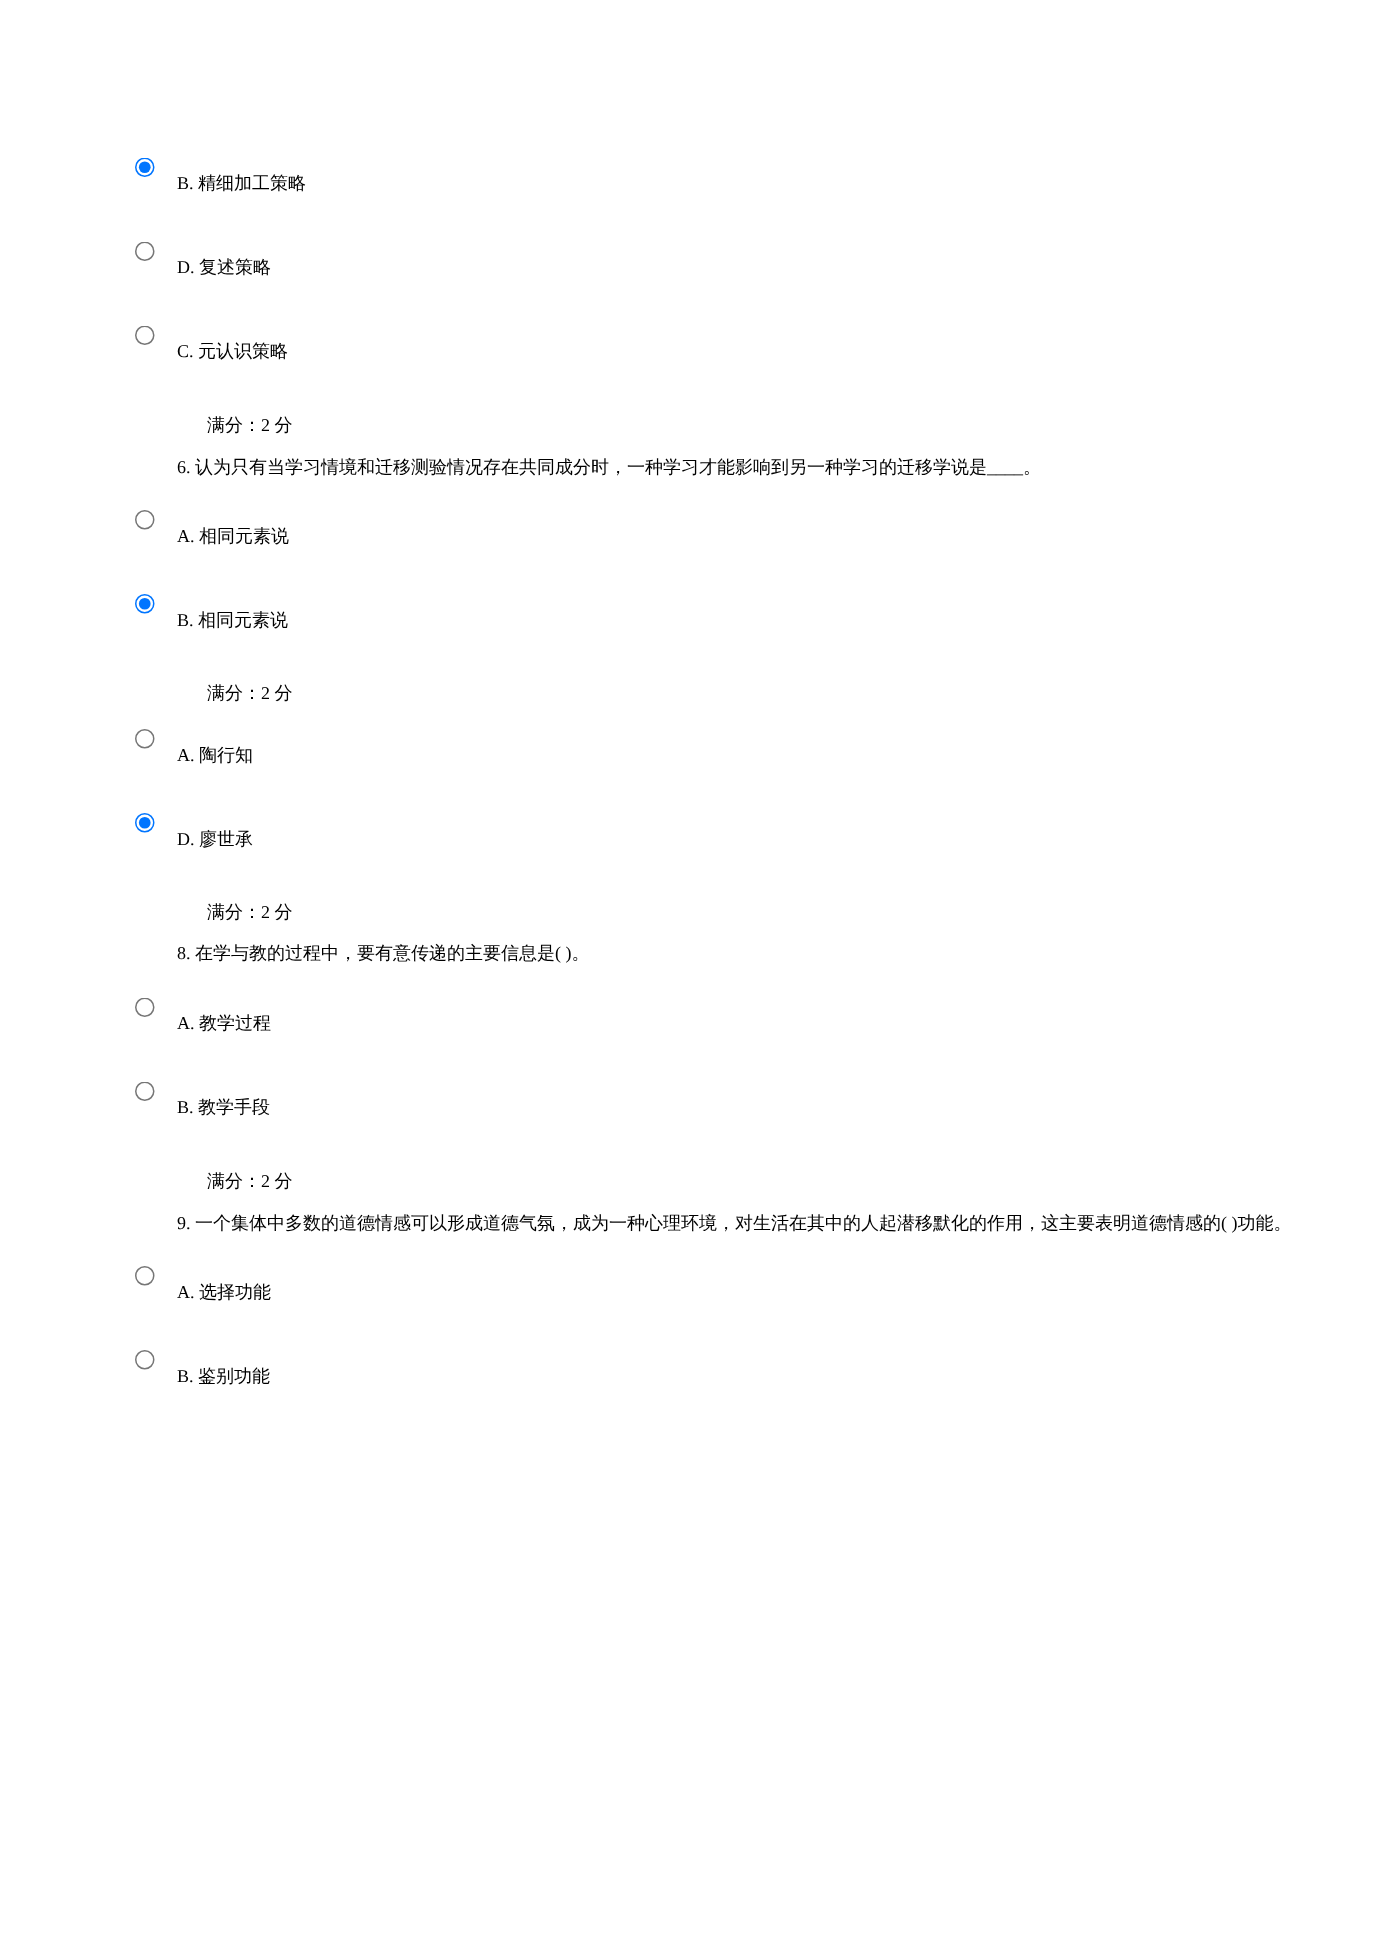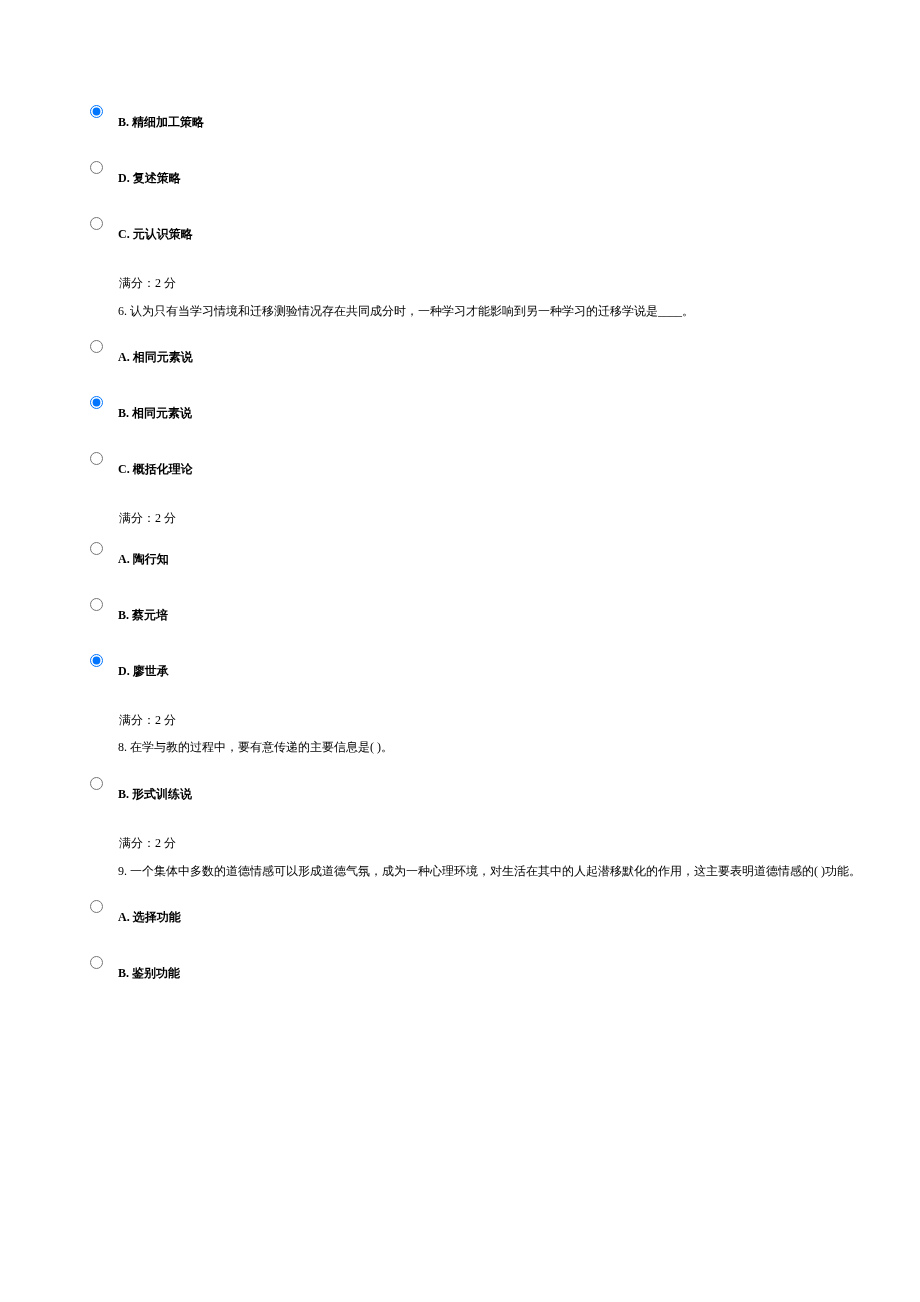--- a/index.html
+++ b/index.html
@@ -17,28 +17,27 @@
       align-items: flex-start;
       margin-bottom: 30px;
     }
     .radio-cell {
       width: 28px;
       flex-shrink: 0;
       padding-top: 0px;
     }
     .option-text {
       padding-top: 9px;
-      font-weight: bold;
     }
     .indent-block {
       margin-left: 28px;
       margin-bottom: 12px;
     }
     .score-line {
-      margin-left: 1px;
+      margin-left: 20px;
       margin-bottom: 6px;
       line-height: 1.8;
     }
     .question-line {
       line-height: 1.8;
       margin-bottom: 18px;
     }
     input[type="radio"] {
       width: 13px;
       height: 13px;
@@ -66,46 +65,42 @@
       <div class="question-line">6.  认为只有当学习情境和迁移测验情况存在共同成分时，一种学习才能影响到另一种学习的迁移学说是____。</div>
     </div>
     <div class="option-row">
       <div class="radio-cell"><input type="radio" name="q6" style=""></div>
       <div class="option-text">A. 相同元素说</div>
     </div>
     <div class="option-row">
       <div class="radio-cell"><input type="radio" name="q6" checked="" style=""></div>
       <div class="option-text">B. 相同元素说</div>
     </div>
-    <div class="option-row">
-      <div class="radio-cell"><input type="radio" name="q6" style=""></div>
-      <div class="option-text">C. 概括化理论</div>
-    </div>
     <div class="indent-block">
       <div class="score-line">满分：2 分</div>
     </div>
     <div class="option-row">
       <div class="radio-cell"><input type="radio" name="q7" style=""></div>
       <div class="option-text">A. 陶行知</div>
-    </div>
-    <div class="option-row">
-      <div class="radio-cell"><input type="radio" name="q7" style=""></div>
-      <div class="option-text">B. 蔡元培</div>
     </div>
     <div class="option-row">
       <div class="radio-cell"><input type="radio" name="q7" checked="" style=""></div>
       <div class="option-text">D. 廖世承</div>
     </div>
     <div class="indent-block">
       <div class="score-line">满分：2 分</div>
       <div class="question-line">8.  在学与教的过程中，要有意传递的主要信息是( )。</div>
     </div>
     <div class="option-row">
       <div class="radio-cell"><input type="radio" name="q8" style=""></div>
-      <div class="option-text">B. 形式训练说</div>
+      <div class="option-text">A. 教学过程</div>
+    </div>
+    <div class="option-row">
+      <div class="radio-cell"><input type="radio" name="q8" style=""></div>
+      <div class="option-text">B. 教学手段</div>
     </div>
     <div class="indent-block">
       <div class="score-line">满分：2 分</div>
       <div class="question-line">9.  一个集体中多数的道德情感可以形成道德气氛，成为一种心理环境，对生活在其中的人起潜移默化的作用，这主要表明道德情感的( )功能。</div>
     </div>
     <div class="option-row">
       <div class="radio-cell"><input type="radio" name="q9" style=""></div>
       <div class="option-text">A. 选择功能</div>
     </div>
     <div class="option-row">

